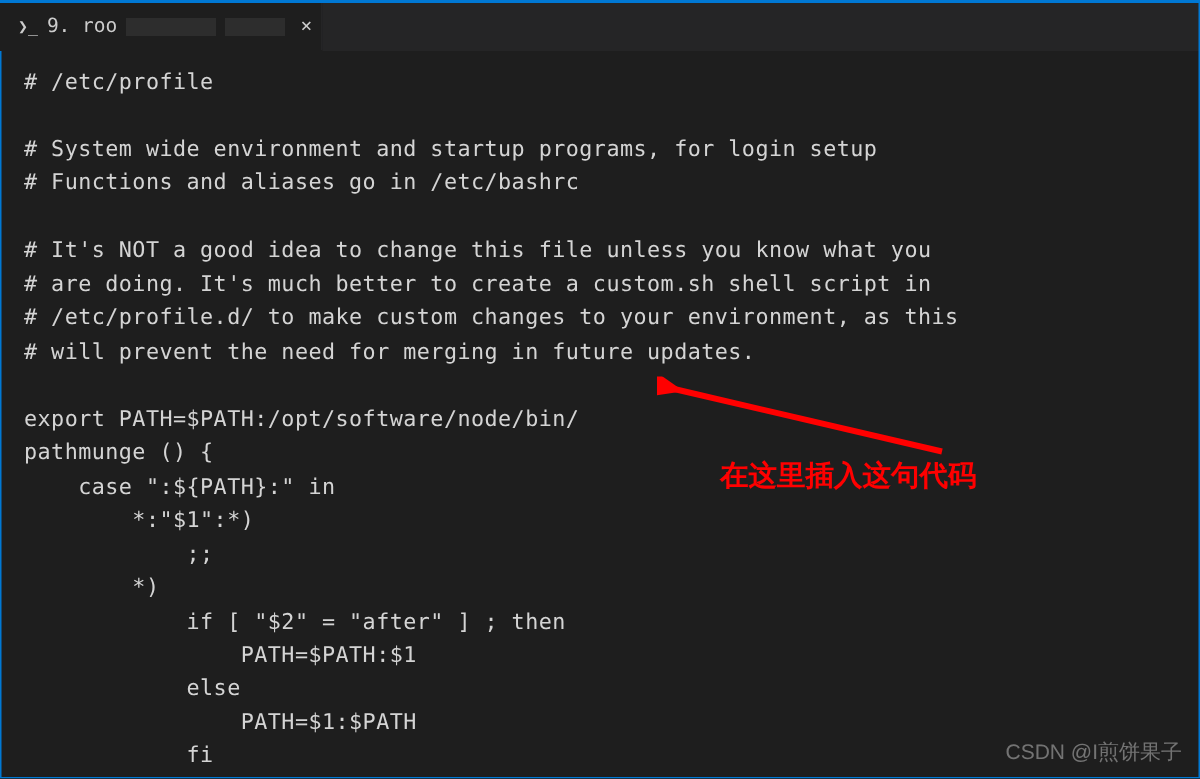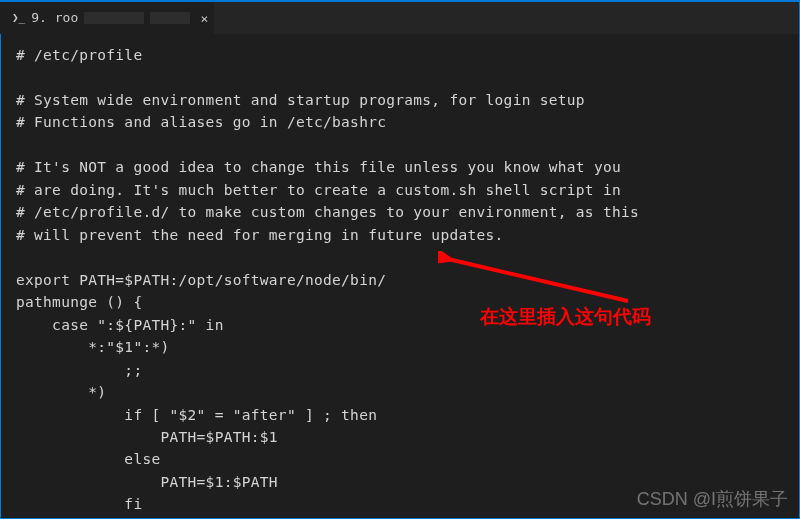--- a/index.html
+++ b/index.html
@@ -81,21 +81,21 @@
       font-weight: bold;
       white-space: nowrap;
       text-align: right;
     }
     .watermark {
       position: absolute;
       right: 12px;
       bottom: 8px;
       color: rgba(200,200,200,0.5);
       font-family: Arial, sans-serif;
-      font-size: 18px;
+      font-size: 14px;
     }
     .outer-border {
       position: absolute;
       top: 0; left: 0; right: 0; bottom: 0;
       border: 1px solid #0078d4;
       pointer-events: none;
     }
   </style>
 </head>
 <body>

